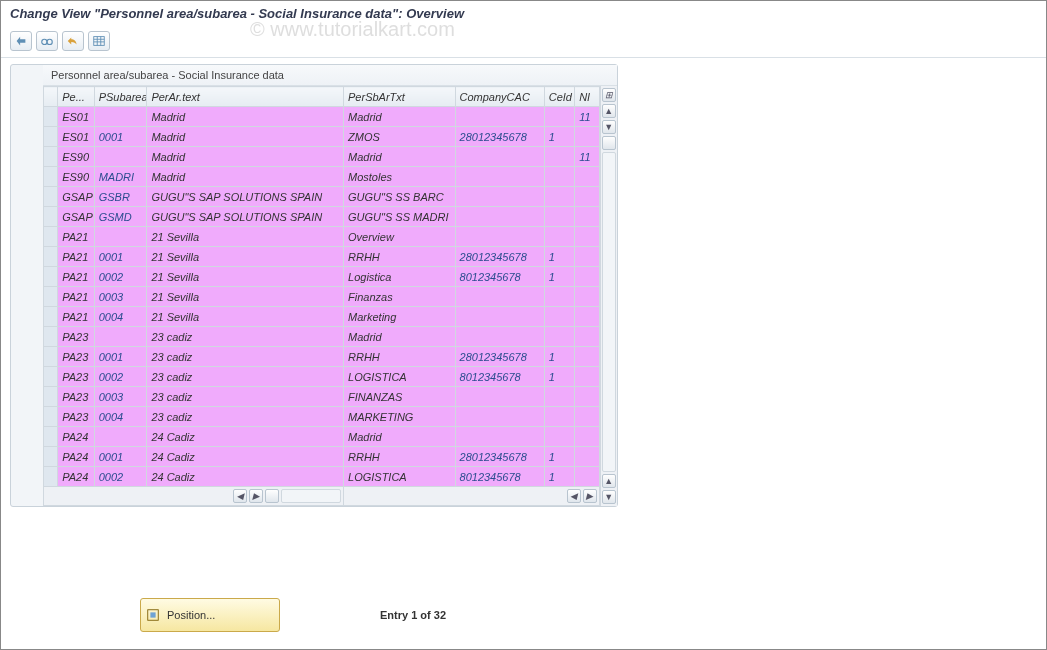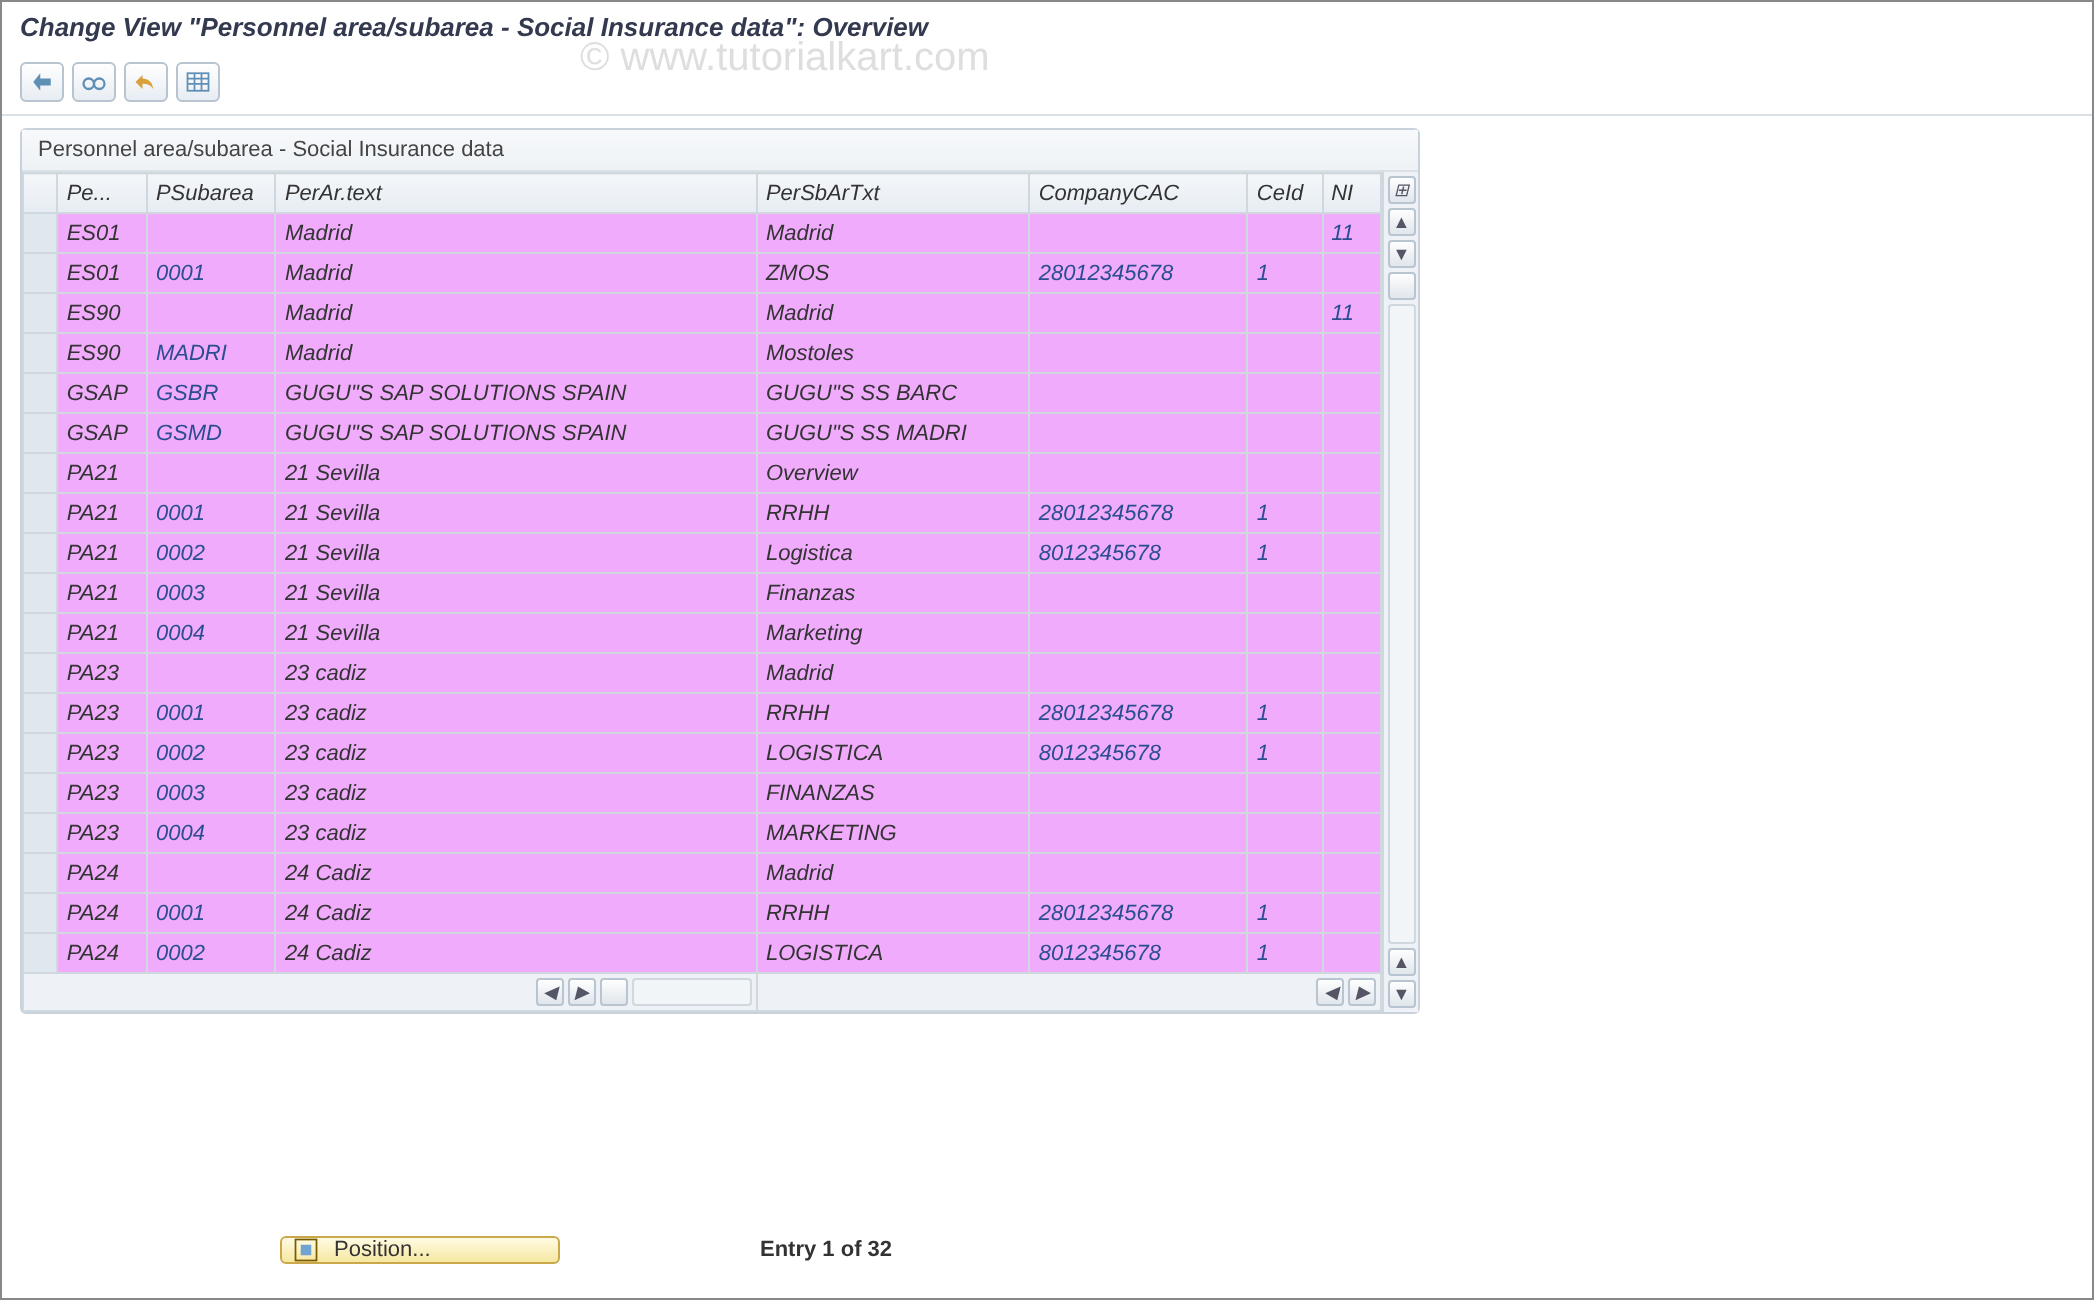--- a/index.html
+++ b/index.html
@@ -15,21 +15,20 @@
     position: relative;
   }
   .watermark {
     position: absolute;
     top: 18px;
     left: 250px;
     font-size: 20px;
     color: rgba(200,200,200,0.6);
     pointer-events: none;
     z-index: 5;
-    margin-left: 40px;
   }
   .title-bar {
     padding: 6px 10px 8px 10px;
     font-size: 13px;
     font-weight: bold;
     font-style: italic;
     color: #333a50;
   }
   .toolbar {
     padding: 2px 10px 6px 10px;
@@ -46,21 +45,22 @@
     display: flex; align-items: center; justify-content: center;
     cursor: pointer;
     color: #4a6a8a;
   }
   .tool-btn svg { width: 14px; height: 14px; }
   .panel {
     margin: 6px 10px 0 10px;
     border: 1px solid #c9d2da;
     border-radius: 3px;
     background: #f2f5f8;
-    width: 700px;
+    width: 608px;
+    padding-left: 32px;
   }
   .panel-title {
     padding: 4px 8px;
     font-size: 11px;
     color: #444;
     background: linear-gradient(#f7f9fb,#eef2f6);
     border-bottom: 1px solid #d9e0e6;
   }
   .table-wrap {
     display: flex;
@@ -136,21 +136,21 @@
     left: 140px;
     display:flex;
     align-items:center;
     gap: 100px;
   }
   .position-btn {
     display:flex; align-items:center;
     border:1px solid #caa94a;
     border-radius:3px;
     background: linear-gradient(#fffbe3,#f6e7a1);
-    height:14px; padding: 0 16px 0 4px;
+    height:34px; padding: 0 16px 0 4px;
     cursor:pointer;
     min-width: 140px;
   }
   .position-btn .picon {
     width:16px;height:16px;margin-right:6px;
     display:flex;align-items:center;justify-content:center;color:#7a5c00;
   }
   .entry-text { color:#333;font-weight:bold; }
   .img-border {
     position:absolute; inset:0; border:1px solid #888; pointer-events:none;

